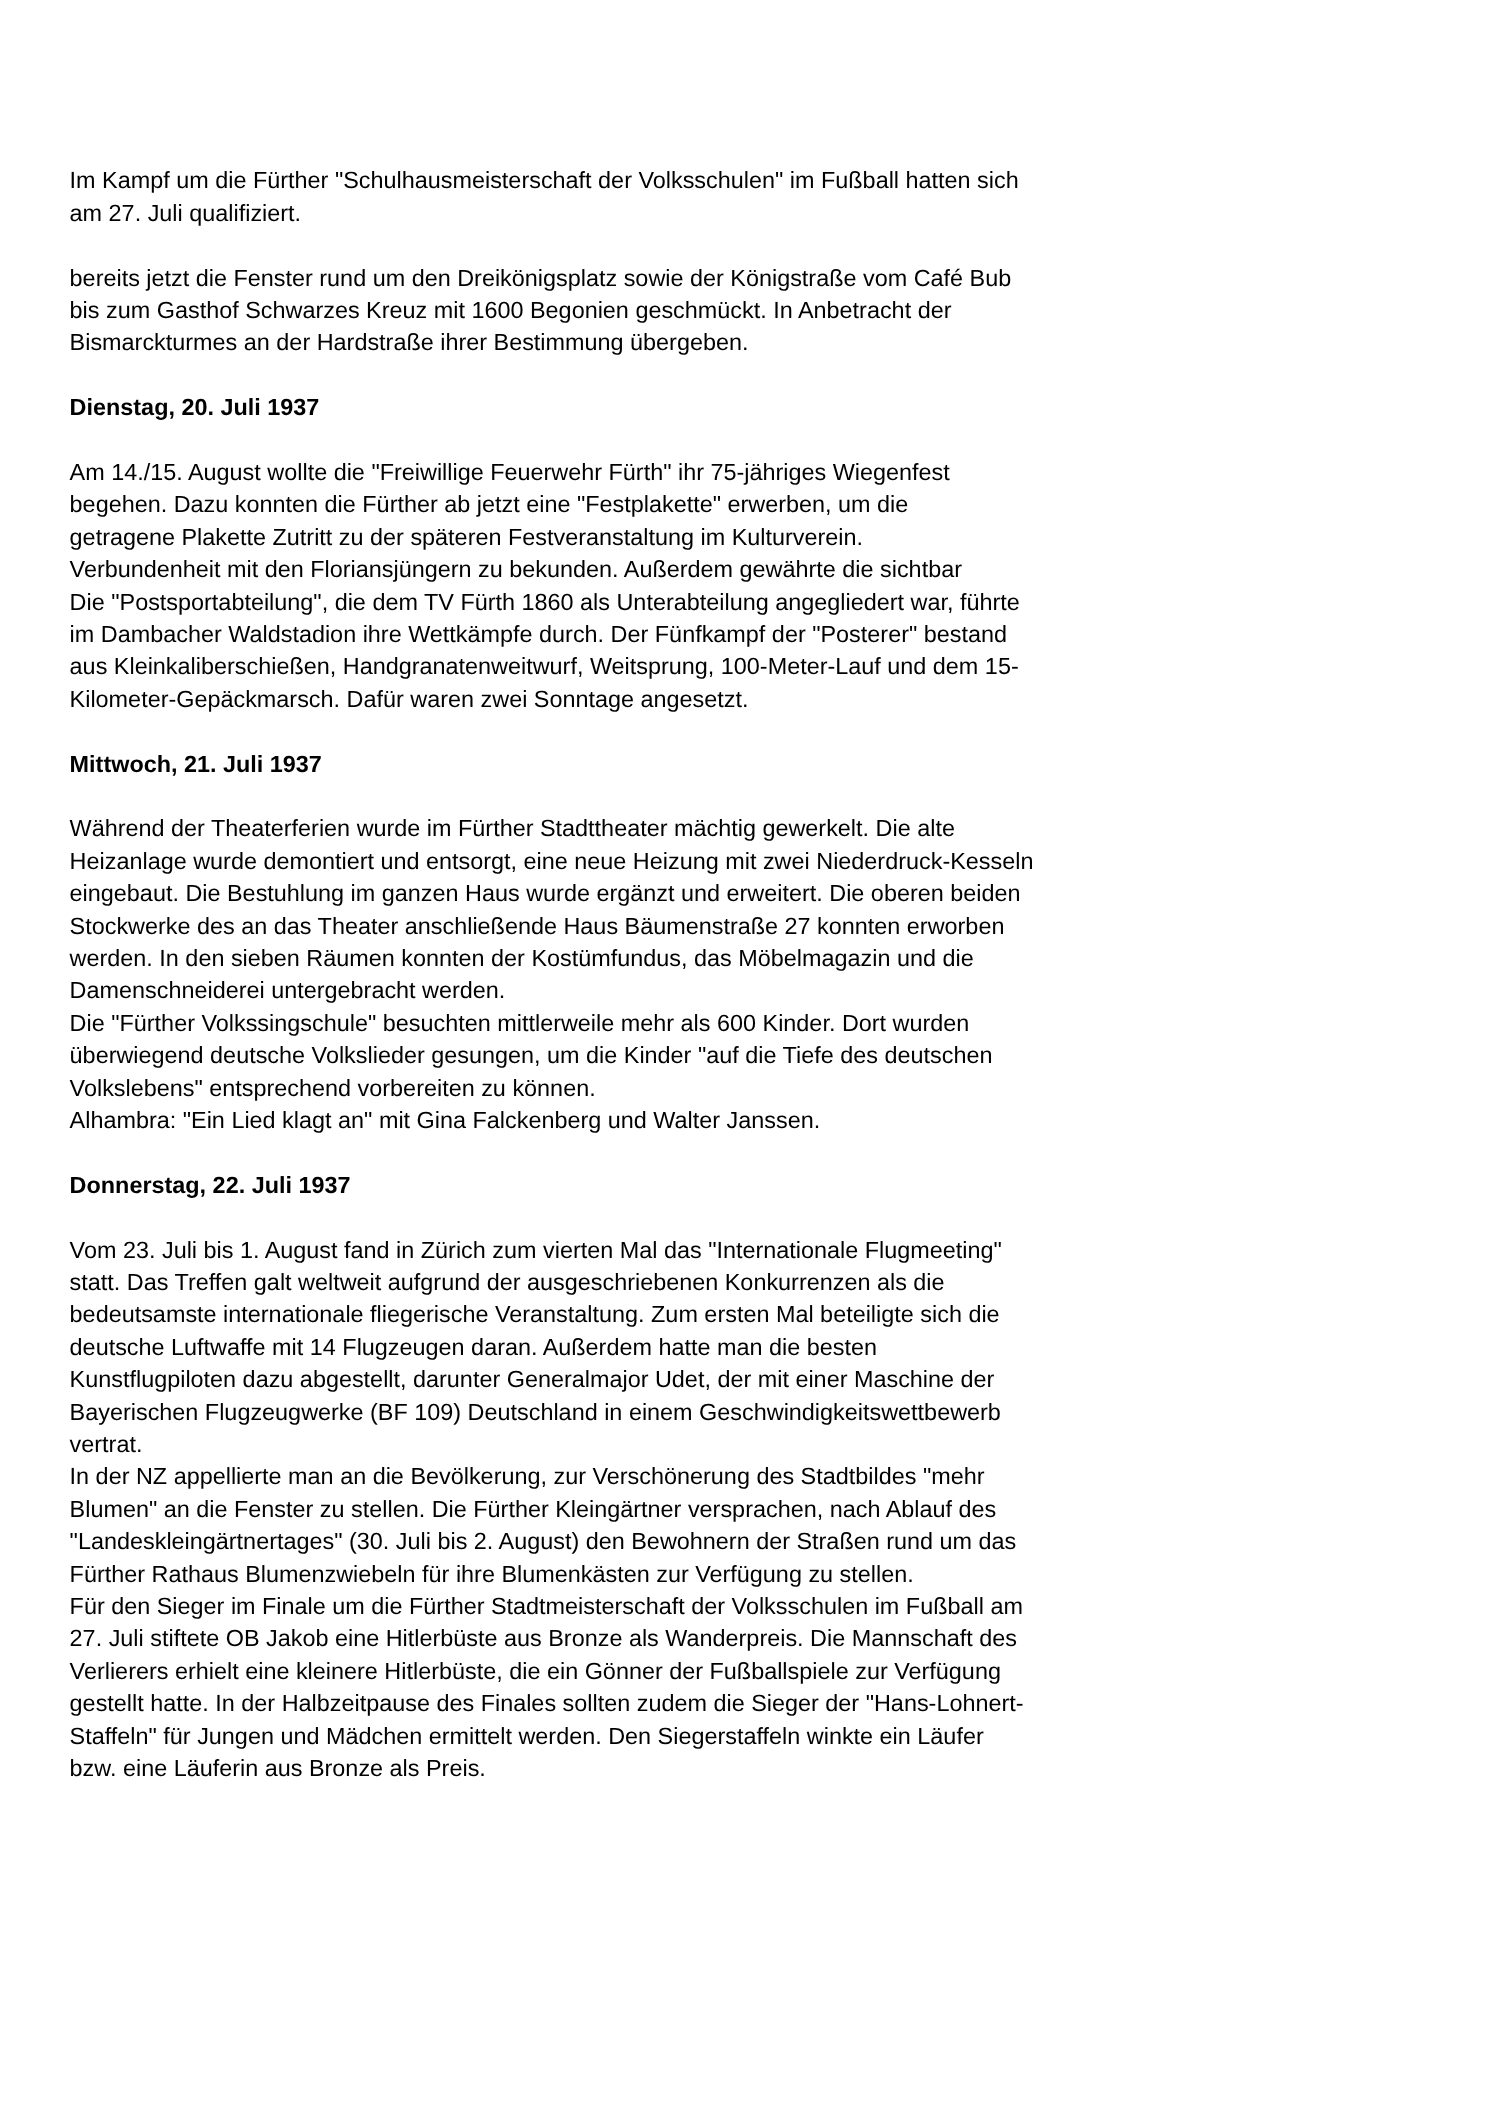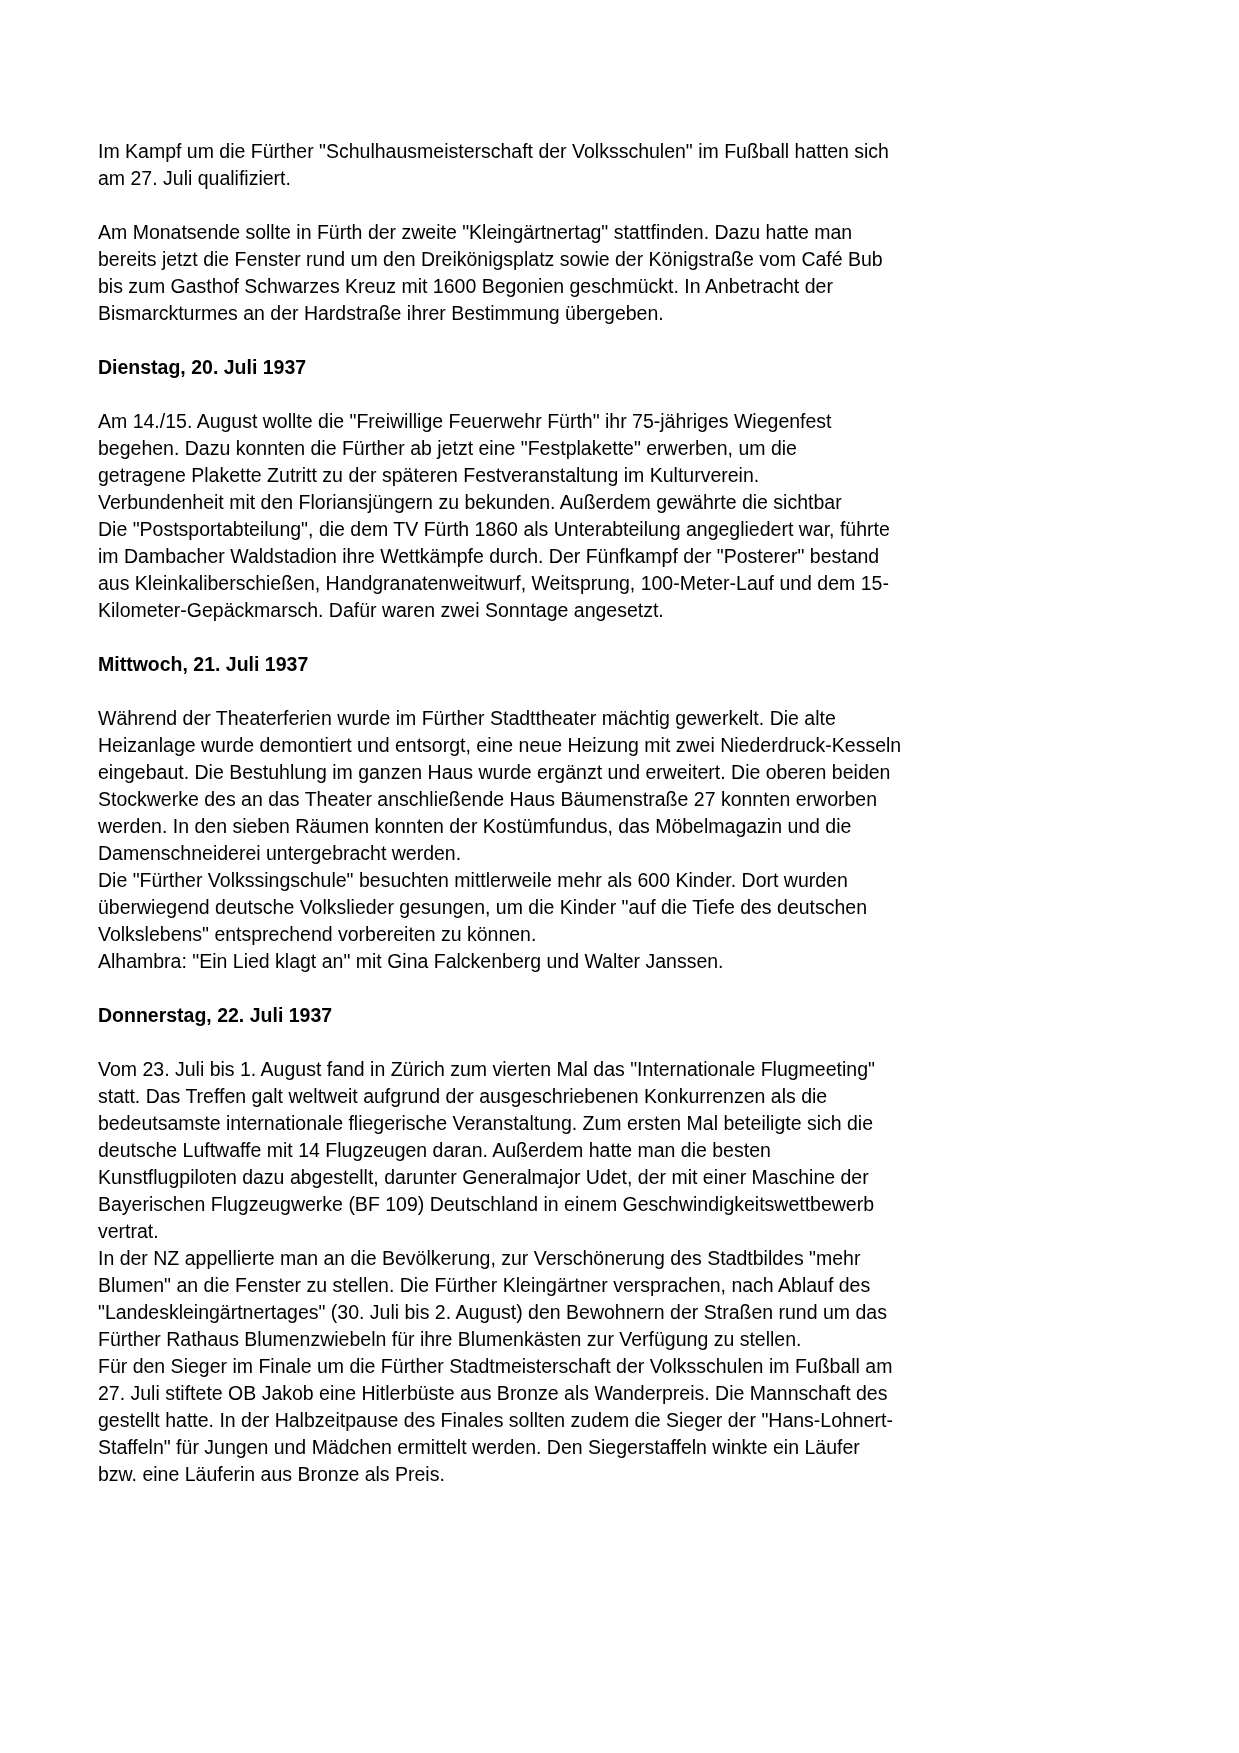--- a/index.html
+++ b/index.html
@@ -7,21 +7,21 @@
     padding: 0;
     background: #ffffff;
   }
   .page {
     position: relative;
     width: 1239px;
     height: 1753px;
     margin: 0 auto;
     background: #ffffff;
     box-sizing: border-box;
-    padding: 138px 128px 0 98px;
+    padding: 138px 128px 0 58px;
     overflow: hidden;
     font-family: "Liberation Sans", sans-serif;
     font-size: 19.5px;
     line-height: 27px;
     color: #000000;
   }
   .paragraph, .heading {
     margin: 0 0 27px 0;
     padding: 0;
     font-size: 19.5px;
@@ -38,21 +38,20 @@
 </head>
 <body>
 
 <div class="page">
   <div id="document-body">
       <p class="paragraph">
         <span class="line">Im Kampf um die Fürther "Schulhausmeisterschaft der Volksschulen" im Fußball hatten sich</span>
         <span class="line">am 27. Juli qualifiziert.</span>
       </p>
       <p class="paragraph">
-        <span class="line">Am Monatsende sollte in Fürth der zweite "Kleingärtnertag" stattfinden. Dazu hatte man</span>
         <span class="line">bereits jetzt die Fenster rund um den Dreikönigsplatz sowie der Königstraße vom Café Bub</span>
         <span class="line">bis zum Gasthof Schwarzes Kreuz mit 1600 Begonien geschmückt. In Anbetracht der</span>
         <span class="line">Bismarckturmes an der Hardstraße ihrer Bestimmung übergeben.</span>
       </p>
       <h2 class="heading">Dienstag, 20. Juli 1937</h2>
       <p class="paragraph">
         <span class="line">Am 14./15. August wollte die "Freiwillige Feuerwehr Fürth" ihr 75-jähriges Wiegenfest</span>
         <span class="line">begehen. Dazu konnten die Fürther ab jetzt eine "Festplakette" erwerben, um die</span>
         <span class="line">getragene Plakette Zutritt zu der späteren Festveranstaltung im Kulturverein.</span>
         <span class="line">Verbundenheit mit den Floriansjüngern zu bekunden. Außerdem gewährte die sichtbar</span>
@@ -82,18 +81,19 @@
         <span class="line">deutsche Luftwaffe mit 14 Flugzeugen daran. Außerdem hatte man die besten</span>
         <span class="line">Kunstflugpiloten dazu abgestellt, darunter Generalmajor Udet, der mit einer Maschine der</span>
         <span class="line">Bayerischen Flugzeugwerke (BF 109) Deutschland in einem Geschwindigkeitswettbewerb</span>
         <span class="line">vertrat.</span>
         <span class="line">In der NZ appellierte man an die Bevölkerung, zur Verschönerung des Stadtbildes "mehr</span>
         <span class="line">Blumen" an die Fenster zu stellen. Die Fürther Kleingärtner versprachen, nach Ablauf des</span>
         <span class="line">"Landeskleingärtnertages" (30. Juli bis 2. August) den Bewohnern der Straßen rund um das</span>
         <span class="line">Fürther Rathaus Blumenzwiebeln für ihre Blumenkästen zur Verfügung zu stellen.</span>
         <span class="line">Für den Sieger im Finale um die Fürther Stadtmeisterschaft der Volksschulen im Fußball am</span>
         <span class="line">27. Juli stiftete OB Jakob eine Hitlerbüste aus Bronze als Wanderpreis. Die Mannschaft des</span>
+        <span class="line">Verlierers erhielt eine kleinere Hitlerbüste, die ein Gönner der Fußballspiele zur Verfügung</span>
         <span class="line">gestellt hatte. In der Halbzeitpause des Finales sollten zudem die Sieger der "Hans-Lohnert-</span>
         <span class="line">Staffeln" für Jungen und Mädchen ermittelt werden. Den Siegerstaffeln winkte ein Läufer</span>
         <span class="line">bzw. eine Läuferin aus Bronze als Preis.</span>
       </p>
     </div>
 </div>
 
 </body></html>

